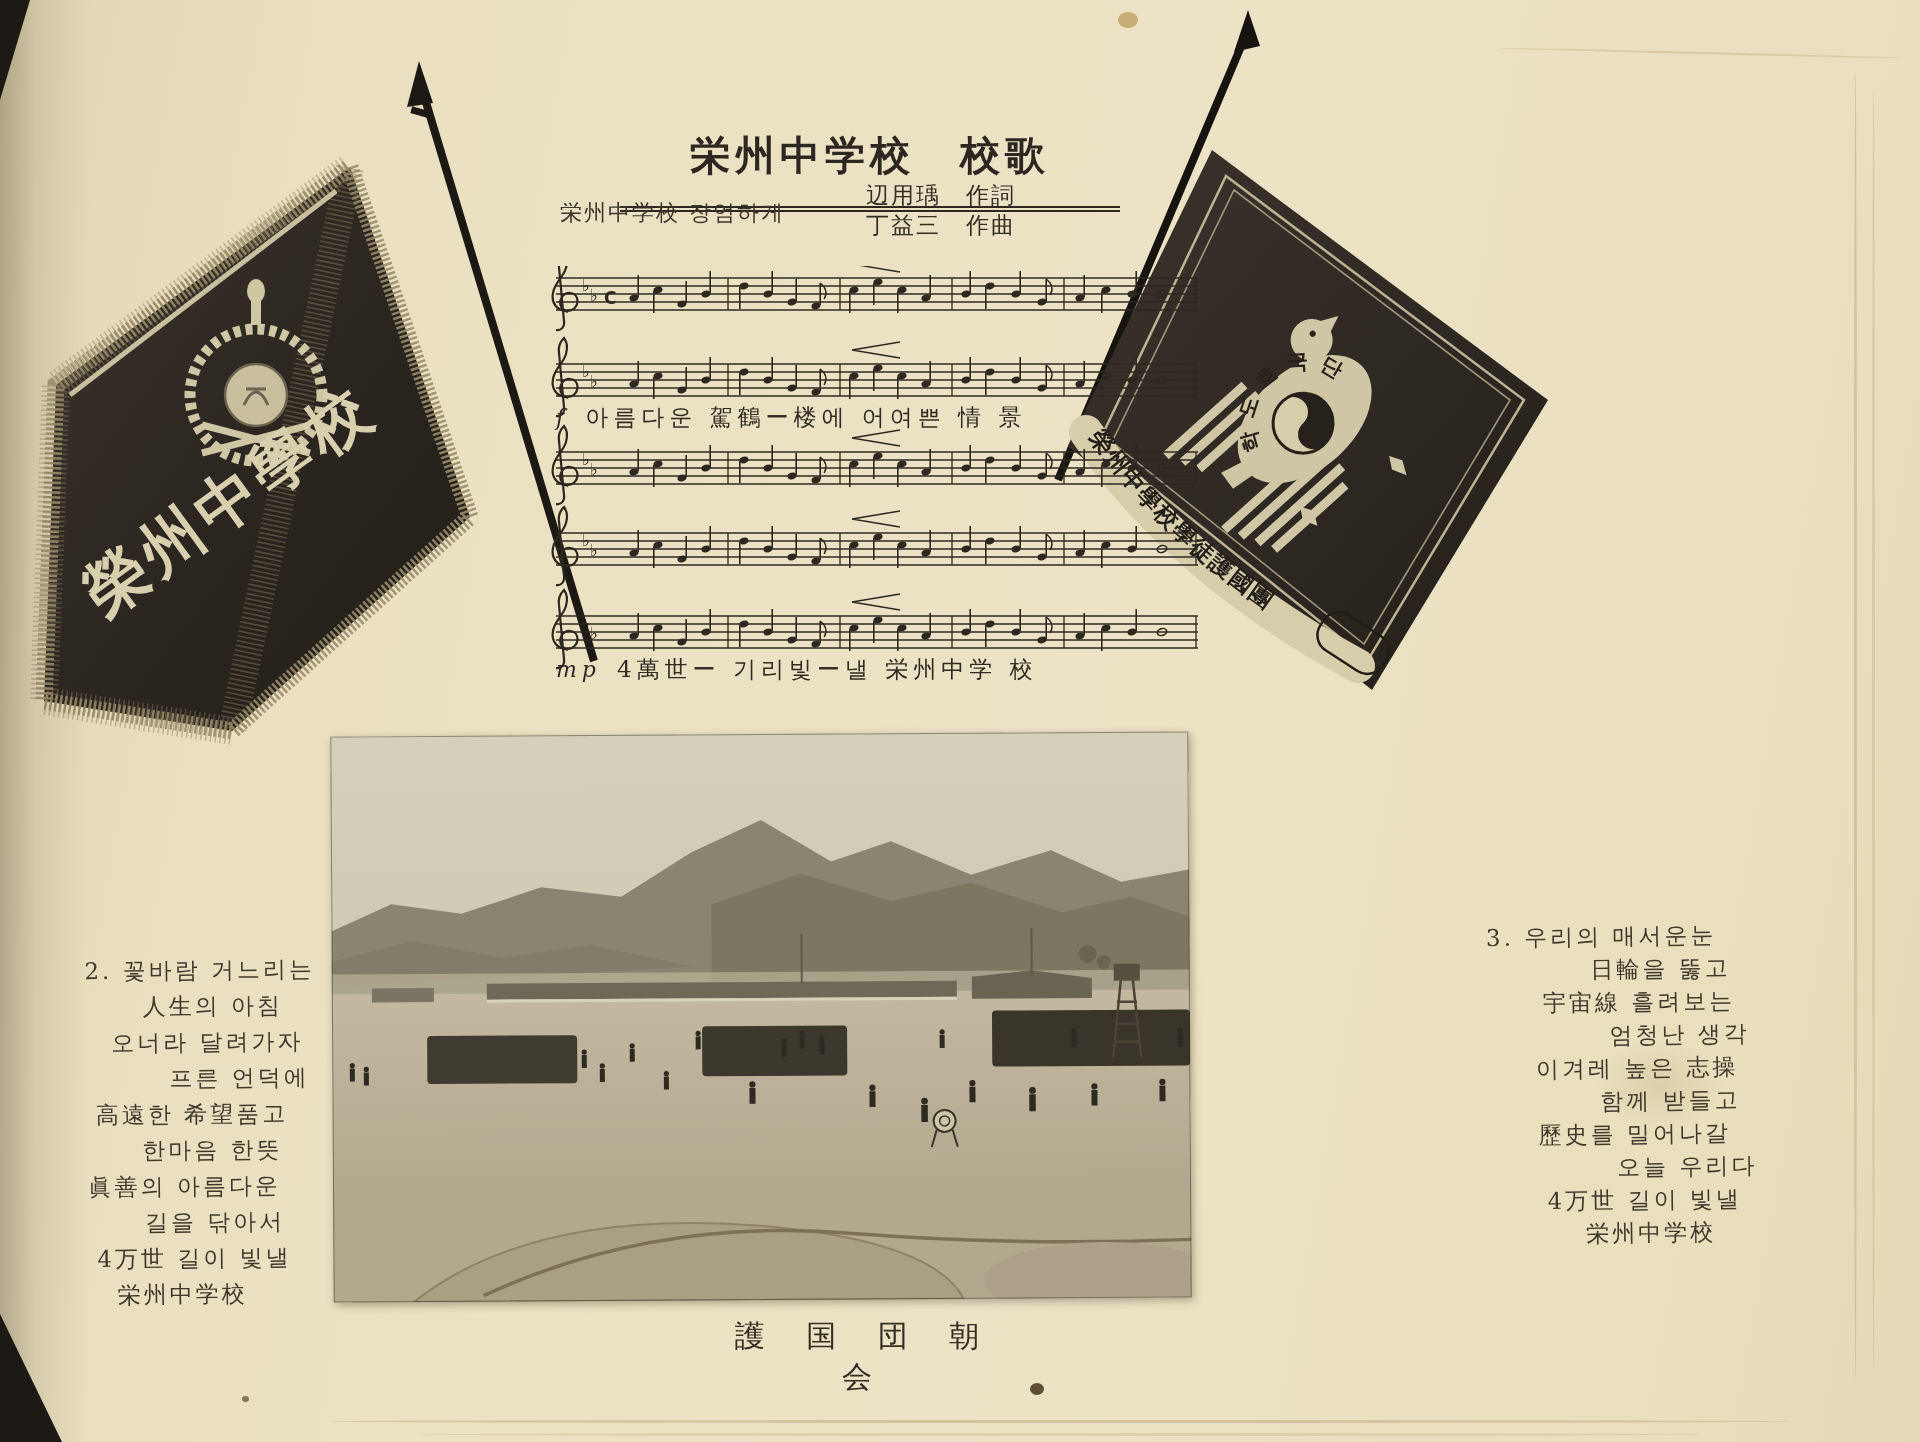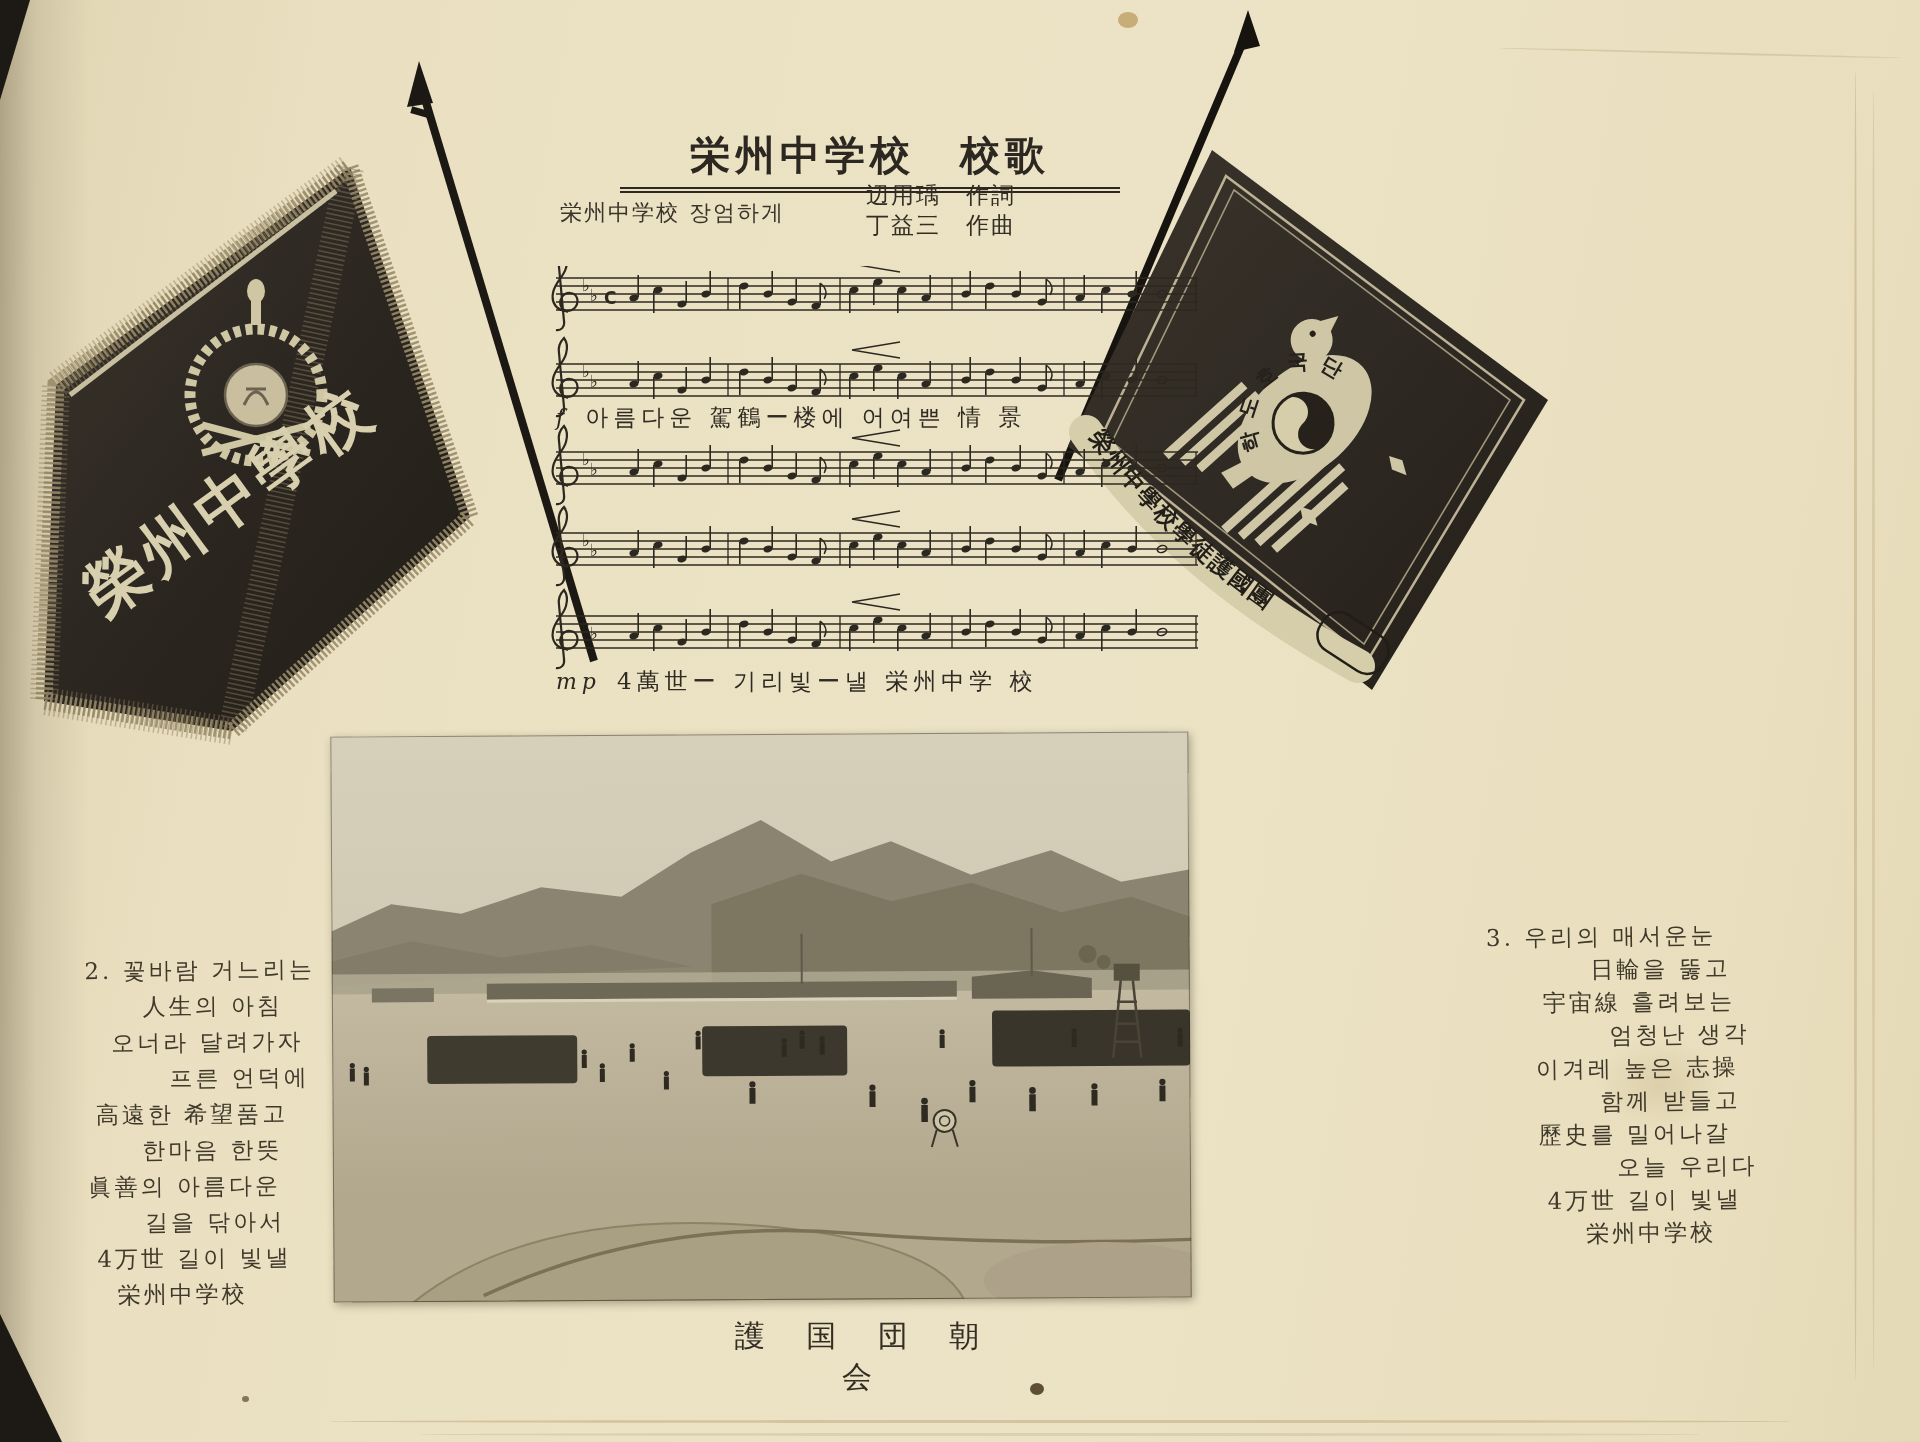--- a/index.html
+++ b/index.html
@@ -11,21 +11,21 @@
   .abs{position:absolute;}
   
   .binding-shadow{left:0;top:0;width:90px;height:1442px;
     background:linear-gradient(90deg,rgba(60,48,30,.30),rgba(60,48,30,.10) 40%,rgba(60,48,30,0));}
   .corner-tl{left:0;top:0;width:30px;height:100px;background:#1d1a15;clip-path:polygon(0 0,100% 0,0 100%);}
   .corner-bl{left:0;bottom:0;width:62px;height:128px;background:#1d1a15;clip-path:polygon(0 0,100% 100%,0 100%);}
   .edge-line{background:#c6b48c;opacity:.65;border-radius:50%;}
   .stain{border-radius:50%;pointer-events:none;}
   
   .song-title{left:620px;top:128px;width:500px;text-align:center;font-size:40px;font-weight:bold;
-    letter-spacing:5px;color:#2c2720;padding-bottom:4px;border-bottom:6px double #2c2720;}
+    letter-spacing:5px;color:#2c2720;padding-bottom:23px;border-bottom:6px double #2c2720;}
   .tempo{left:560px;top:198px;font-size:22px;letter-spacing:2px;color:#3a342b;}
   .credits{left:866px;top:180px;font-size:23px;line-height:30px;letter-spacing:2px;color:#332d24;}
   .lyric-row{left:556px;width:640px;font-size:23px;letter-spacing:5px;white-space:nowrap;color:#2f2a22;}
   .lyric-row .dyn{font-style:italic;font-family:"DejaVu Serif",serif;font-size:22px;margin-right:16px;color:#2c2720;}
   .mus{font-family:"DejaVu Sans",sans-serif;font-size:17px;fill:#2c2820;}
   .sl line,.bl line{stroke:#2c2820;stroke-width:1.3;}
   .nt ellipse{fill:#2c2820;}
   .nt line{stroke:#2c2820;stroke-width:1.6;}
   .nt path{stroke:#2c2820;stroke-width:1.4;fill:none;}
   .ntH ellipse{fill:none;stroke:#2c2820;stroke-width:1.6;}
@@ -231,21 +231,21 @@
       </g>
     <g transform="translate(6,350)">
         <use href="#staffbase"></use>
         <use href="#nrow"></use>
       </g>
   </svg>
 
   <div class="abs lyric-row" style="top:402px;">
     <span class="dyn">f</span><span>아름다운  駕鶴ー楼에  어여쁜 情  景</span>
   </div>
-  <div class="abs lyric-row" style="top:654px;margin-top:12px;">
+  <div class="abs lyric-row" style="top:654px;">
     <span class="dyn">mp</span><span>4萬世ー  기리빛ー낼  栄州中学  校</span>
   </div>
 
   <svg class="abs photo" viewBox="0 0 858 566">
     <defs>
       <linearGradient id="skyg" x1="0" y1="0" x2="0" y2="1">
         <stop offset="0" stop-color="#d6cfba"></stop>
           <stop offset="1" stop-color="#c7c0a9"></stop>
       </linearGradient>
       <linearGradient id="fldg" x1="0" y1="0" x2="0" y2="1">

